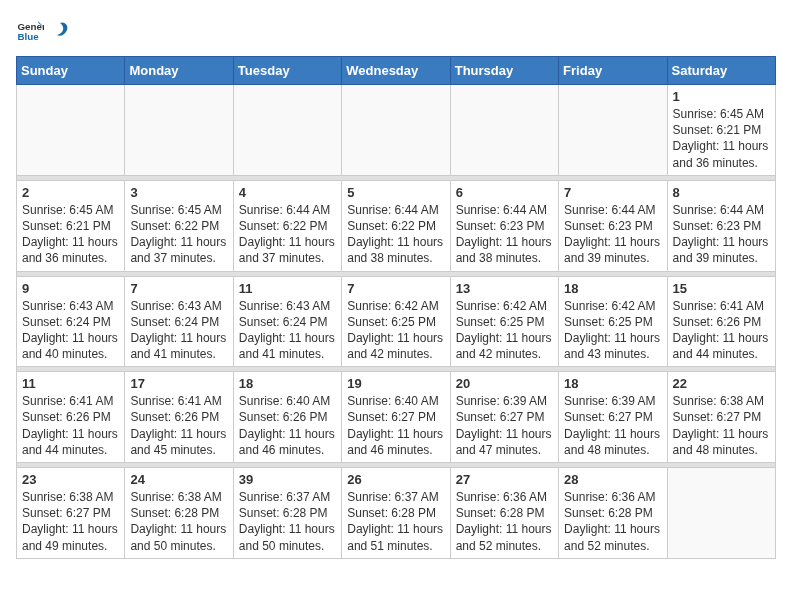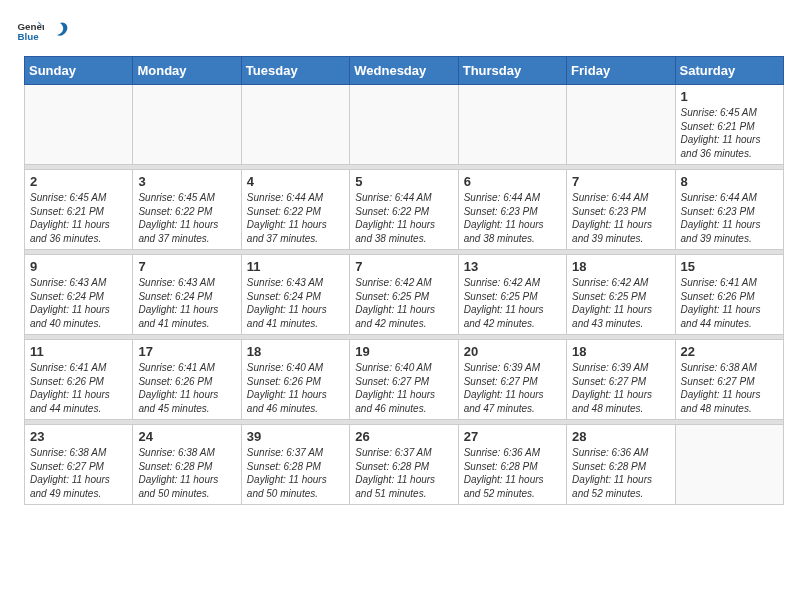--- a/index.html
+++ b/index.html
@@ -34,21 +34,20 @@
       color: #333;
     }
     .subtitle {
       font-size: 16px;
       color: #555;
     }
     .calendar {
       width: 100%;
       border-collapse: collapse;
       border: 1px solid #ccc;
-      margin-left: 8px;
     }
     .calendar th {
       background-color: #3a7abf;
       color: #fff;
       font-size: 13px;
       font-weight: bold;
       padding: 6px 4px;
       text-align: left;
       border: 1px solid #2a5a9f;
     }
@@ -66,24 +65,23 @@
       background: #f9f9f9;
     }
     .day-number {
       font-size: 13px;
       font-weight: bold;
       color: #333;
       display: block;
       margin-bottom: 2px;
     }
     .day-info {
-      font-size: 10px;
+      font-size: 12px;
       color: #333;
       line-height: 1.35;
-      font-style: italic;
     }
   </style>
 </head>
 <body>
 
 <div class="header-area">
   <div class="logo">
     <svg class="logo-icon" viewBox="0 0 40 40" xmlns="http://www.w3.org/2000/svg">
       <text x="2" y="20" font-size="14" font-weight="bold" fill="#333">General</text>
       <text x="2" y="34" font-size="14" font-weight="bold" fill="#1a6aaa">Blue</text>

